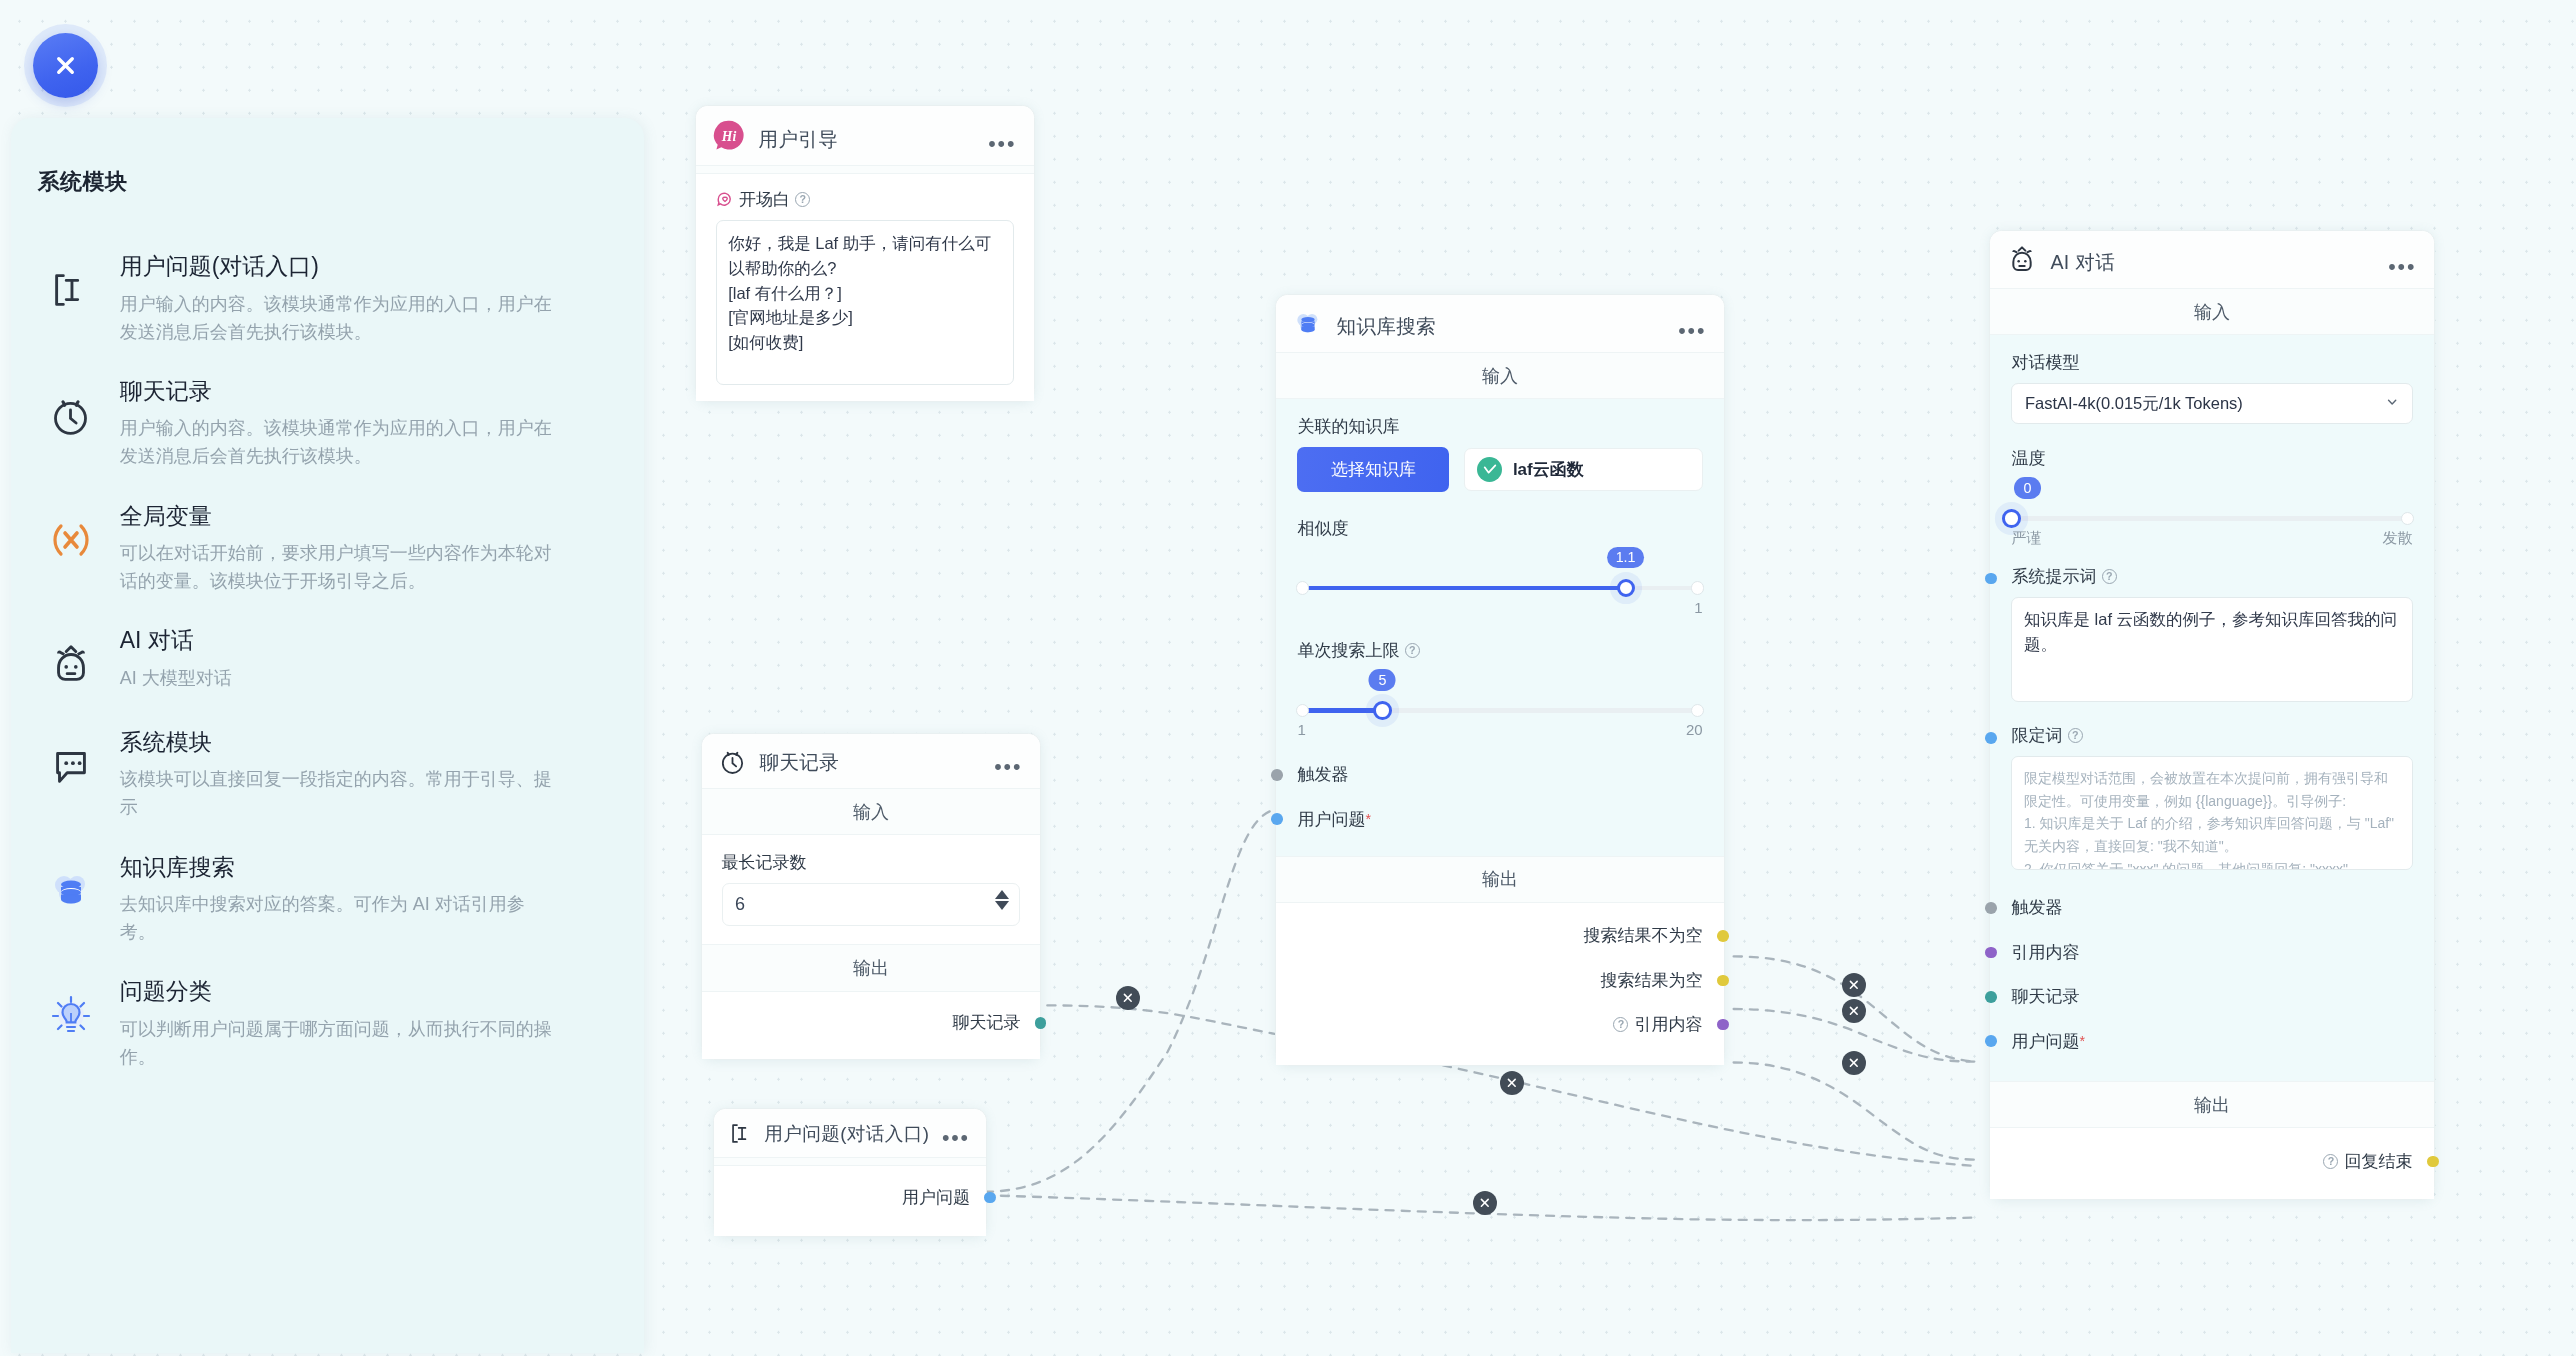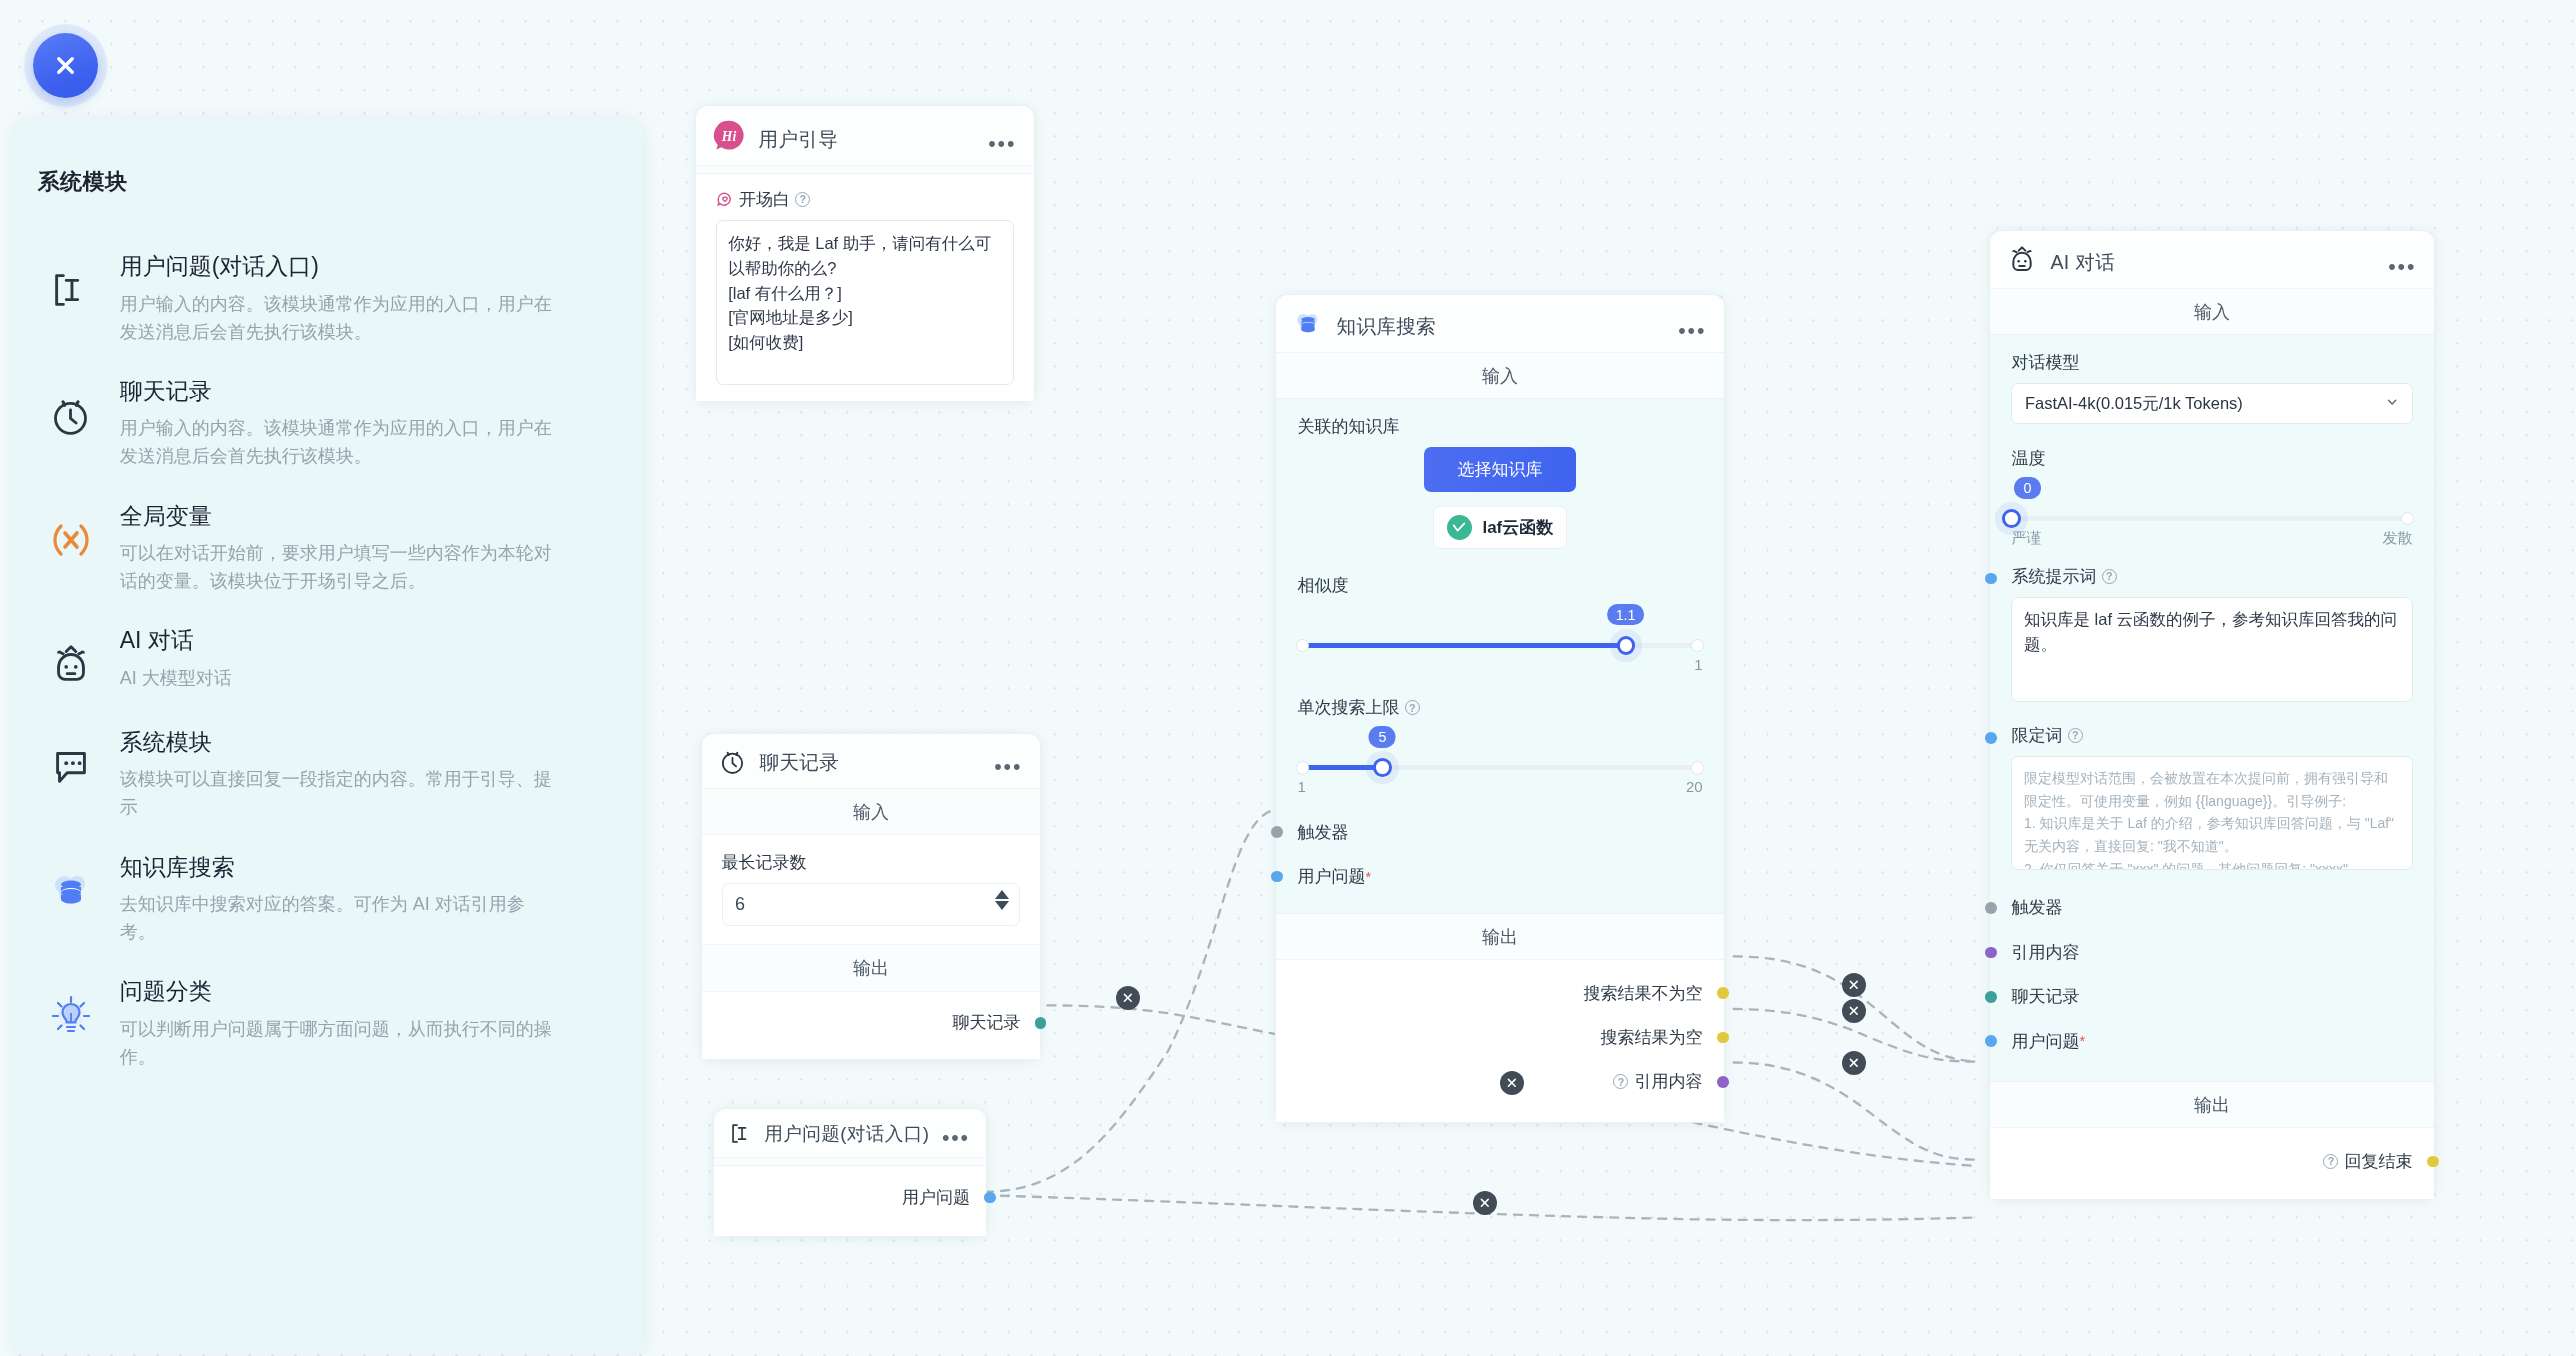--- a/index.html
+++ b/index.html
@@ -161,21 +161,21 @@
     position: relative; width: 100%; height: 43px;
     border: 0.9px solid #eaf0f1; border-radius: 7.1px; background: #fff;
     display: flex; align-items: center; padding: 0 36px 0 12.5px;
     font-size: 18px; color: #3a4658;
   }
   .spin { position:absolute; right: 10.7px; top: 5.3px; display:flex; flex-direction:column; gap:2.7px; cursor:pointer;}
   .spin i { width:0;height:0;border-left:7.1px solid transparent;border-right:7.1px solid transparent; display:block;}
   .spin i.up { border-bottom: 9px solid #404b59; }
   .spin i.dn { border-top: 9px solid #404b59; }
 
-  .kb-row { display: flex; gap: 14.3px; align-items: center; flex-direction: column; }
+  .kb-row { display: flex; gap: 14.3px; align-items: center; }
   .kb-btn {
     background: linear-gradient(100deg,#4d6ef2,#3f63ef);
     color:#fff; font-size: 17px; border:none; border-radius: 7.1px;
     padding: 10.7px 0; width: 152px; cursor:pointer;
   }
   .kb-chip {
     flex: 1; display: flex; align-items:center; gap: 10.7px;
     border: 0.9px solid #eaf0f1; border-radius: 7.1px; background:#fff;
     padding: 8px 12.5px; font-size: 17px; font-weight: bold; color: #1f2838;
   }

